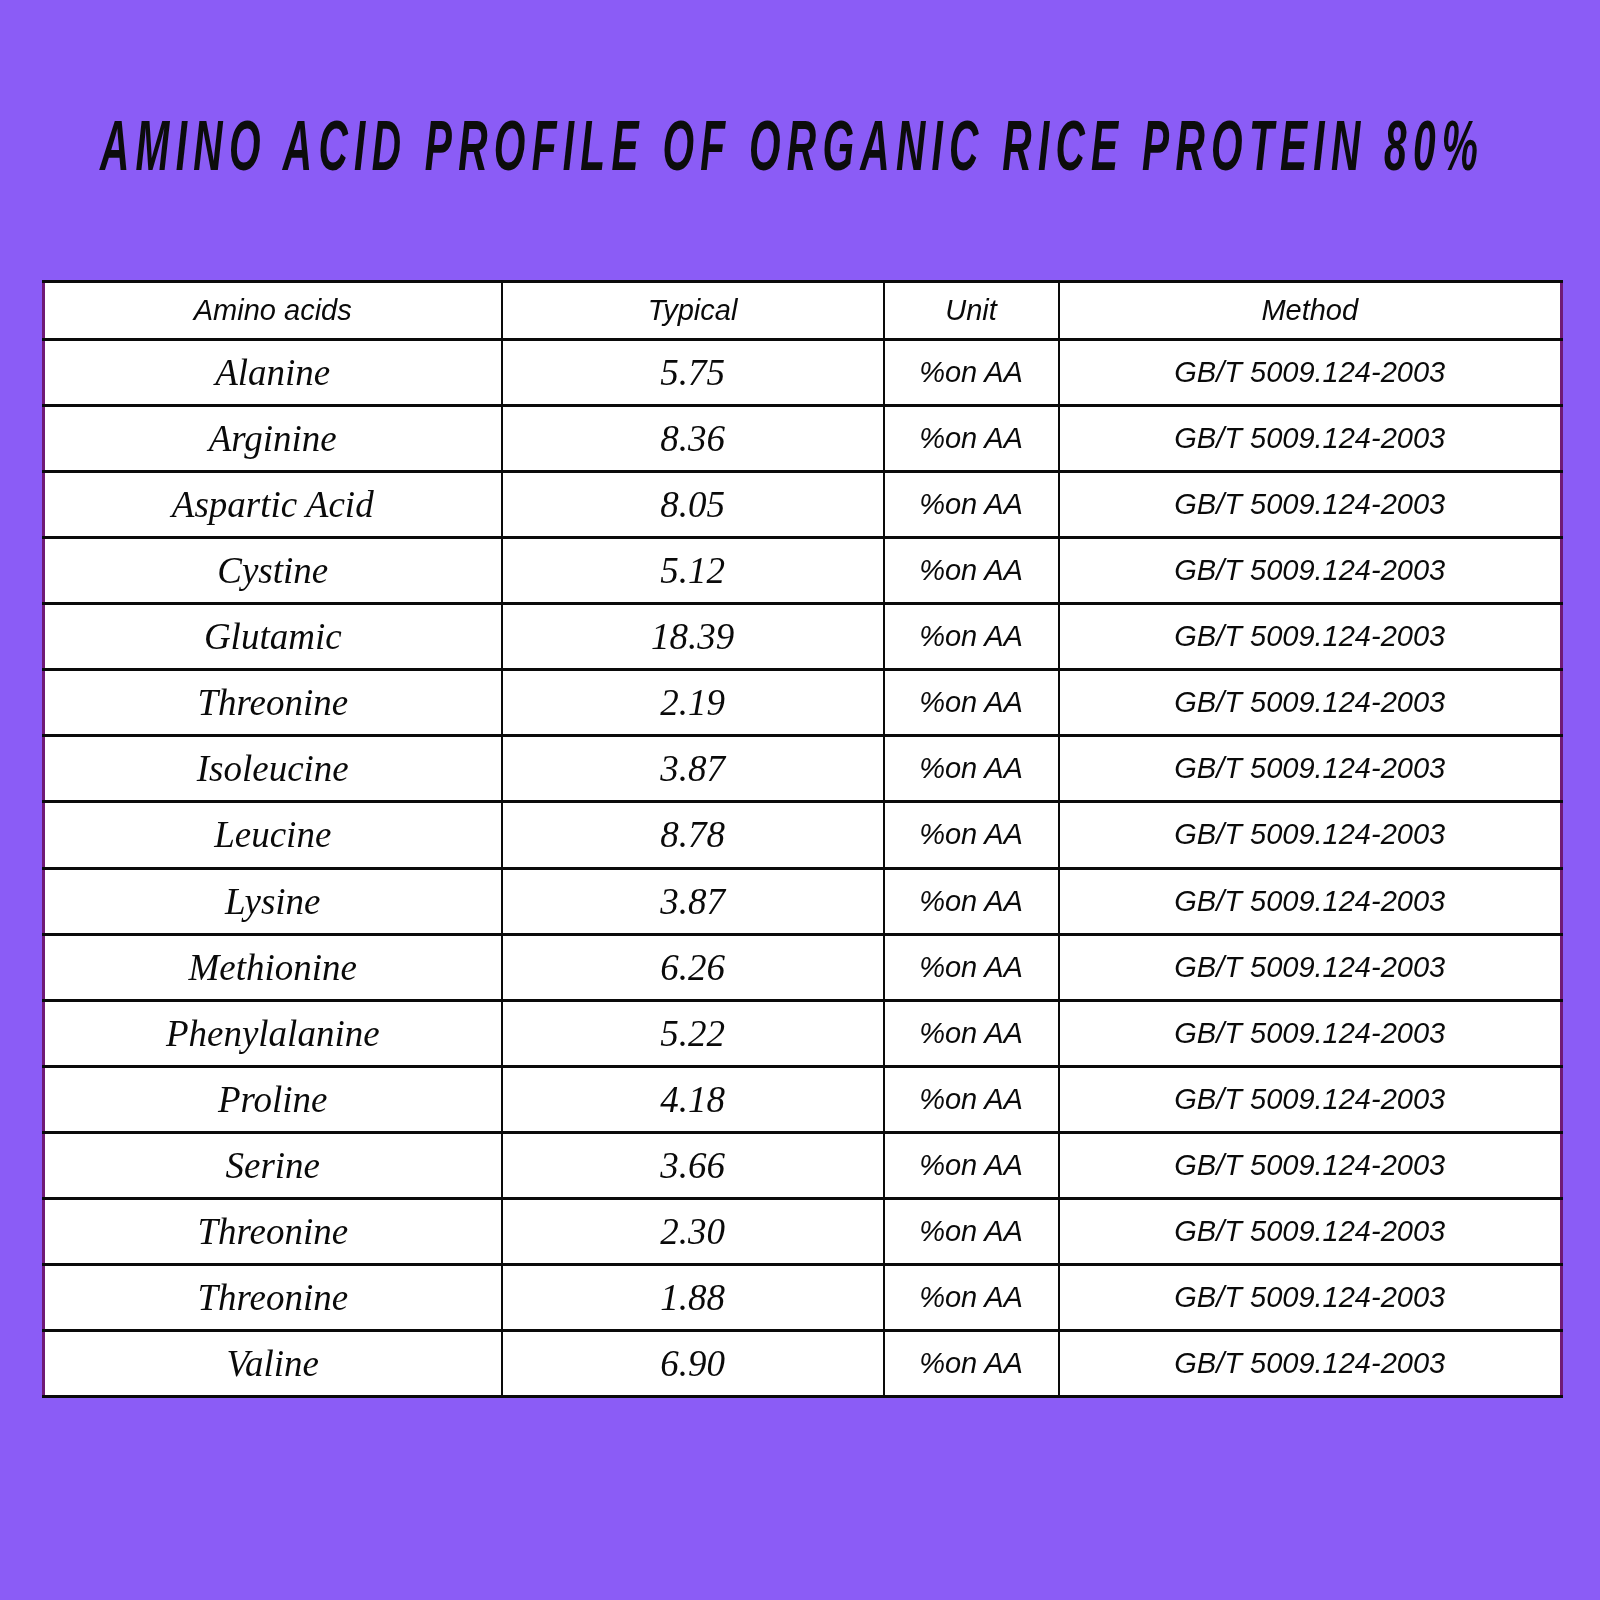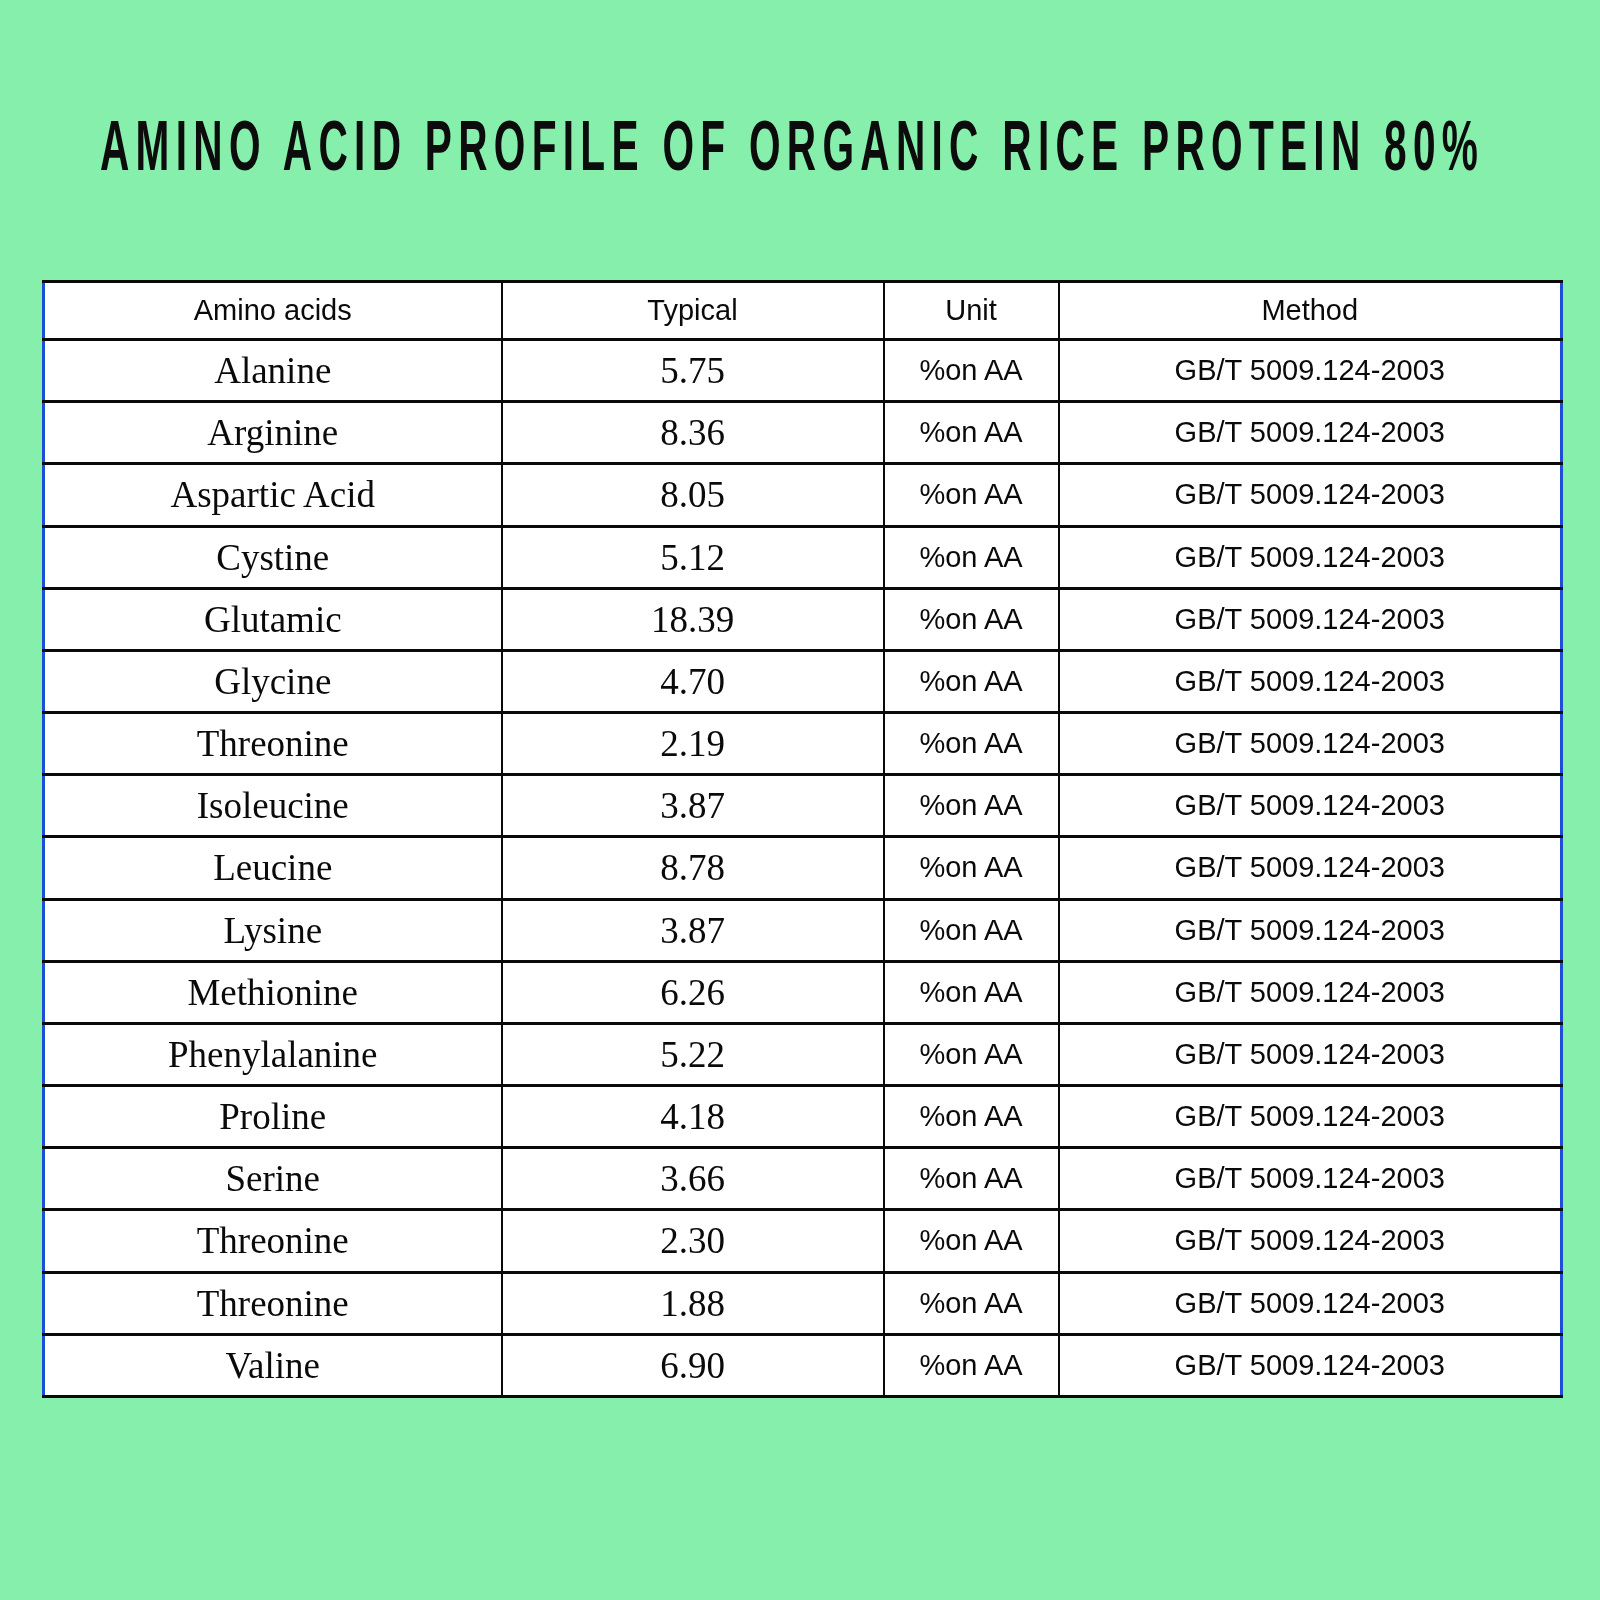--- a/index.html
+++ b/index.html
@@ -1,24 +1,25 @@
 <!DOCTYPE html>
 <html><head>
 <meta charset="utf-8">
 <style>
   * { margin: 0; padding: 0; box-sizing: border-box; }
   html, body { background: #ffffff; }
   .page {
     position: relative;
     width: 1600px;
     height: 1600px;
-    background: #86efac;
+    background: #8b5cf6;
     overflow: hidden;
     font-family: "Liberation Sans", sans-serif;
     color: #0a0a0a;
+    font-style: italic;
   }
   .title {
     position: absolute;
     left: 100px;
     top: 106px;
     font-family: "Liberation Sans", sans-serif;
     font-weight: 700;
     font-size: 70px;
     letter-spacing: 0.155em;
     white-space: nowrap;
@@ -45,21 +46,21 @@
     border-left: 2px solid #0a0a0a;
     border-right: 2px solid #0a0a0a;
     border-top: 3px solid #0a0a0a;
     border-bottom: 3px solid #0a0a0a;
     text-align: center;
     vertical-align: middle;
     padding: 0 4px;
     overflow: hidden;
     white-space: nowrap;
   }
-  table.aa-table { border: 3px solid #1d4ed8; }
+  table.aa-table { border: 3px solid #701a75; }
   table.aa-table th {
     font-family: "Liberation Sans", sans-serif;
     font-weight: 400;
     font-size: 29px;
     height: 58px;
   }
   td.name, td.value {
     font-family: "Liberation Serif", serif;
     font-size: 37px;
   }
@@ -111,26 +112,20 @@
         </tr>
         <tr>
           <td class="name">Cystine</td>
           <td class="value">5.12</td>
           <td class="unit">%on AA</td>
           <td class="method">GB/T 5009.124-2003</td>
         </tr>
         <tr>
           <td class="name">Glutamic</td>
           <td class="value">18.39</td>
-          <td class="unit">%on AA</td>
-          <td class="method">GB/T 5009.124-2003</td>
-        </tr>
-        <tr>
-          <td class="name">Glycine</td>
-          <td class="value">4.70</td>
           <td class="unit">%on AA</td>
           <td class="method">GB/T 5009.124-2003</td>
         </tr>
         <tr>
           <td class="name">Threonine</td>
           <td class="value">2.19</td>
           <td class="unit">%on AA</td>
           <td class="method">GB/T 5009.124-2003</td>
         </tr>
         <tr>

